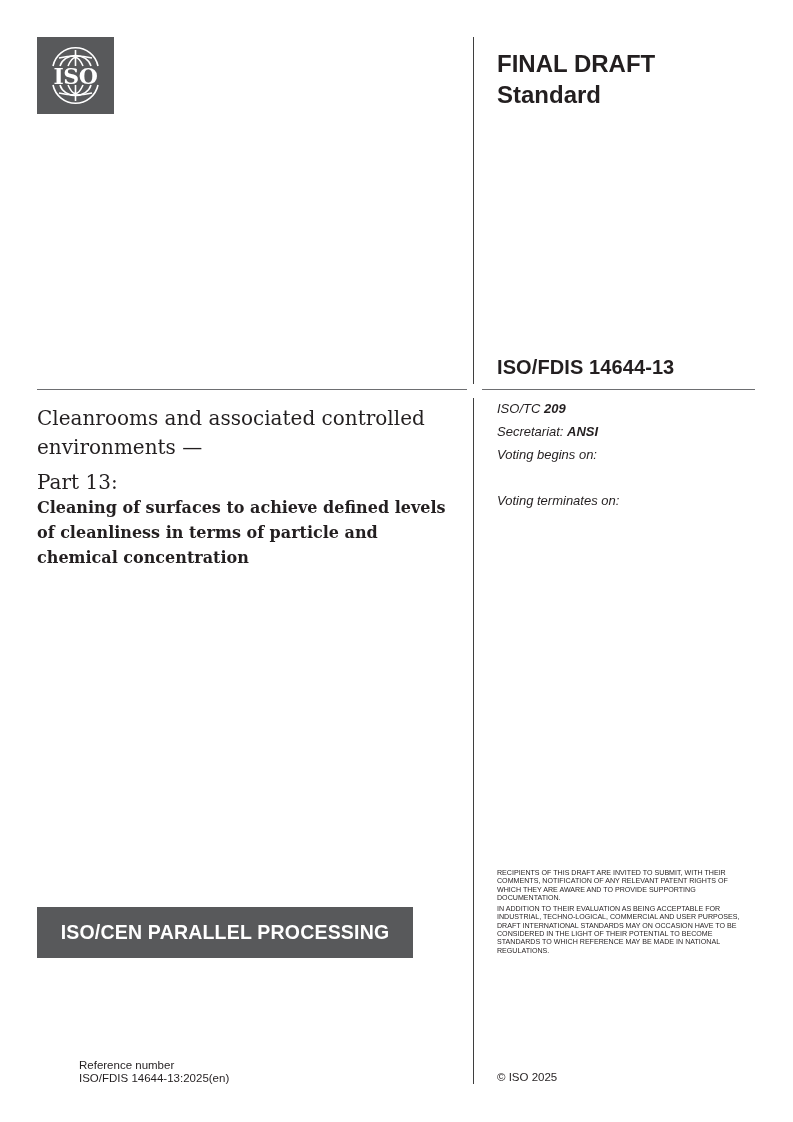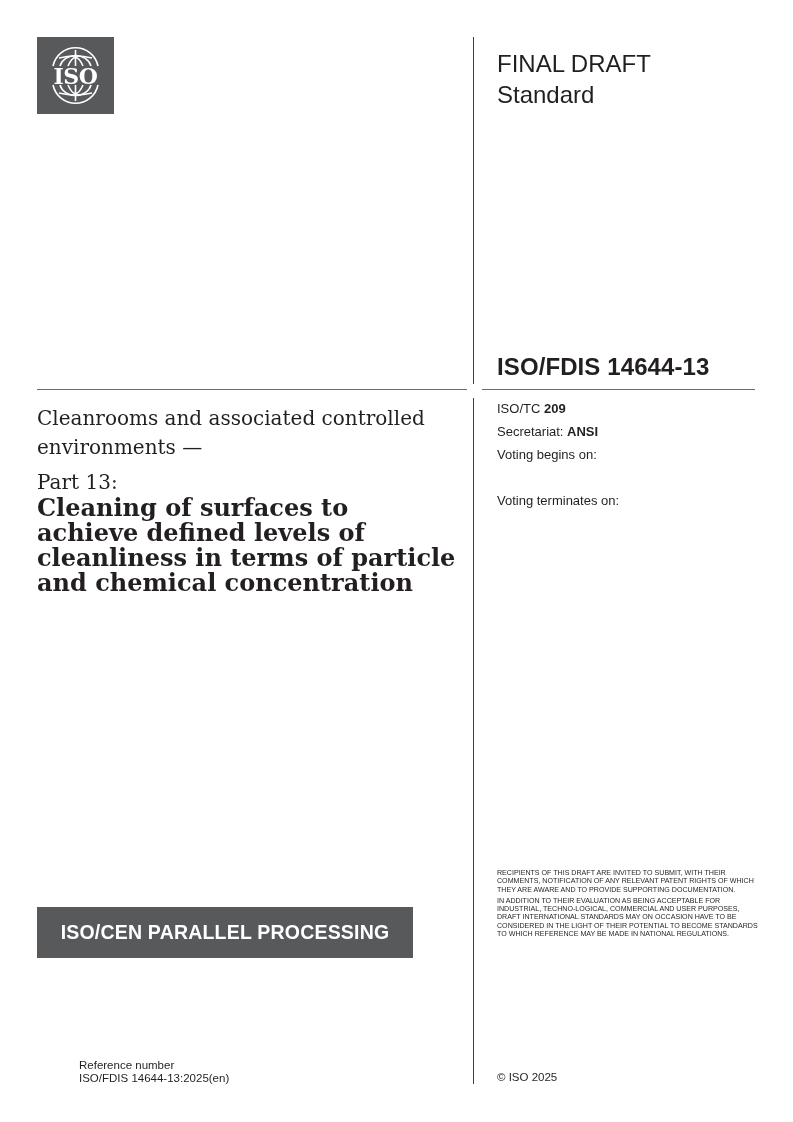--- a/index.html
+++ b/index.html
@@ -14,42 +14,42 @@
 
     
     .vline-top { left: 473px; top: 37px; width: 1.3px; height: 347px; background: #3f3f3f; }
     .vline-bot { left: 473px; top: 398px; width: 1.3px; height: 686px; background: #3f3f3f; }
 
     
     .hline-left { left: 37px; top: 389px; width: 430px; height: 1.3px; background: #6d6e71; }
     .hline-right { left: 482px; top: 389px; width: 273px; height: 1.3px; background: #6d6e71; }
 
     
-    .final-draft { left: 497px; top: 48px; font-size: 24px; line-height: 31px; font-weight: normal; color: #231f20; }
-    .fdis-number { left: 497px; top: 352px; font-size: 24px; line-height: 30px; font-weight: bold; color: #231f20; letter-spacing: 0.1px; }
+    .final-draft { left: 497px; top: 48px; font-size: 24px; line-height: 31px; font-weight: bold; color: #231f20; }
+    .fdis-number { left: 497px; top: 352px; font-size: 20px; line-height: 30px; font-weight: bold; color: #231f20; letter-spacing: 0.1px; }
 
     
     .title-block { left: 37px; top: 404px; width: 420px; color: #231f20; }
     .title-main { font-size: 20px; line-height: 29px; font-weight: normal; margin: 0; }
     .title-part { font-size: 20px; line-height: 25px; font-weight: normal; margin: 8px 0 0 0; }
-    .title-sub { font-size: 24px; line-height: 25px; font-weight: bold; margin: 0; }
+    .title-sub { font-size: 16px; line-height: 25px; font-weight: bold; margin: 0; }
 
     
-    .meta { left: 497px; top: 401px; font-size: 13px; color: #231f20; }
+    .meta { left: 497px; top: 401px; font-size: 13px; color: #231f20; font-style: italic; }
     .meta-row { line-height: 16px; margin-bottom: 7px; }
     .meta-row b { font-weight: bold; }
     .meta-gap { height: 23px; }
 
     
     .banner { left: 37px; top: 907px; width: 376px; height: 51px; background: #58595b; color: #ffffff;
               display: flex; align-items: center; justify-content: center; font-size: 19.5px; font-weight: bold; letter-spacing: 0.2px; }
 
     
     .disclaimer { left: 497px; top: 869px; width: 262px; font-size: 7.1px; line-height: 8.3px; color: #231f20; letter-spacing: 0; }
-    .disclaimer p { margin: 0 0 3px 0; }
+    .disclaimer p { margin: 0 8px 3px 0; }
 
     
     .ref { left: 37px; top: 1059px; font-size: 11.5px; line-height: 12.5px; color: #231f20; margin-left: 42px; }
     .copyright { left: 497px; top: 1071px; font-size: 11.5px; line-height: 13px; color: #231f20; }
   </style>
 </head>
 <body>
 
 <div class="abs logo">
   <svg viewBox="0 0 77 77" xmlns="http://www.w3.org/2000/svg">

